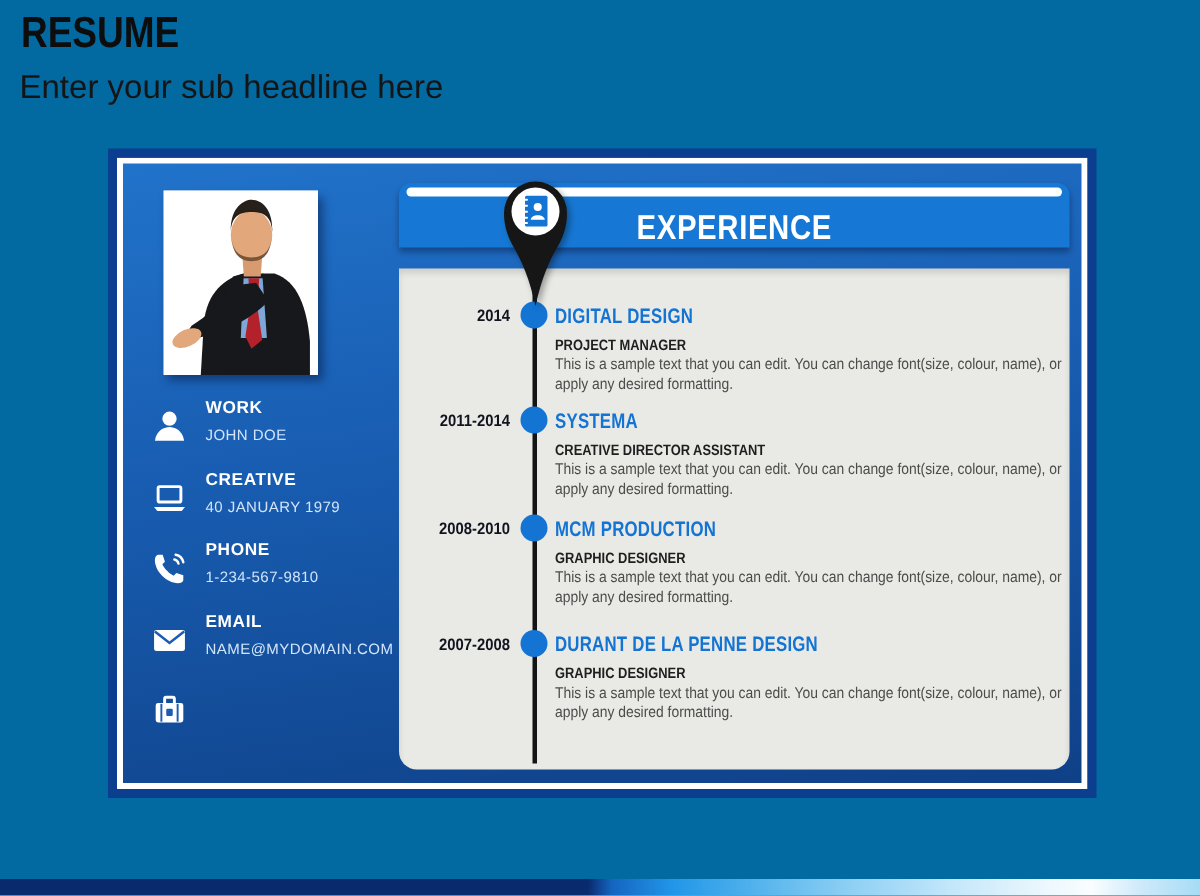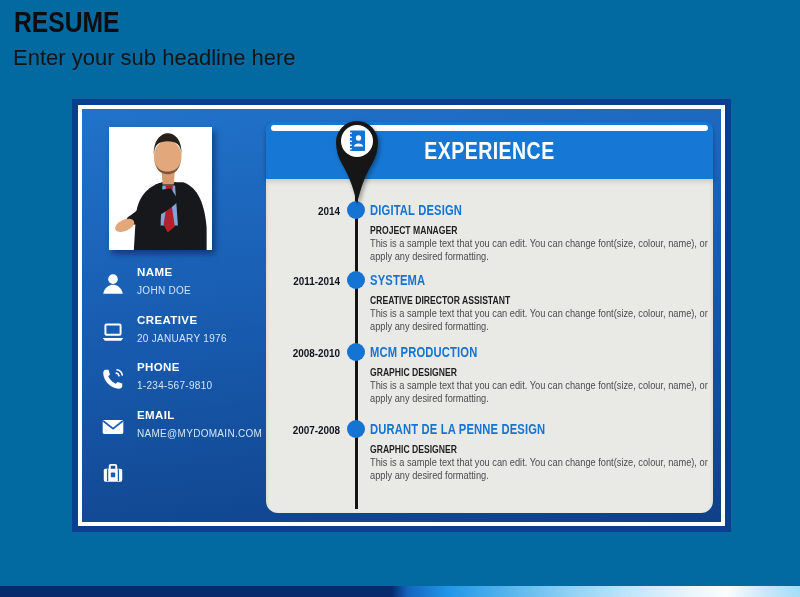--- a/index.html
+++ b/index.html
@@ -25,21 +25,21 @@
   
   .c-item{position:absolute;left:20px;width:170px;}
   .c-icon{position:absolute;left:0;top:3px;width:30px;height:30px;}
   .c-icon svg{display:block;width:26px;height:26px;margin:2px auto;}
   .c-text{margin-left:39px;}
   .c-label{font-size:11.5px;font-weight:700;color:#ffffff;letter-spacing:.4px;}
   .c-value{margin-top:7px;font-size:10px;color:#d2e5fa;letter-spacing:.3px;}
 
   
   .panel{position:absolute;left:188px;top:17px;width:447px;height:391px;}
-  .panel-header{position:relative;height:57px;background:#1678d4;border-radius:8px 8px 0 0;
+  .panel-header{position:relative;height:43px;background:#1678d4;border-radius:8px 8px 0 0;
                 box-shadow:0 3px 4px rgba(0,0,30,.35);}
   .header-stripe{position:absolute;top:3px;left:5px;right:5px;height:6px;border-radius:4px;background:#ffffff;}
   .panel-title{position:absolute;left:0;right:0;top:16px;text-align:center;font-size:23px;font-weight:700;
                color:#ffffff;letter-spacing:.5px;transform:scaleX(0.85);}
   .panel-content{position:absolute;top:57px;left:0;right:0;bottom:0;background:#e9e9e5;
                  border-radius:0 0 12px 12px;box-shadow:inset 0 3px 4px rgba(0,0,0,.12);}
   .timeline-line{position:absolute;left:89px;top:0;width:3px;height:330px;background:#141414;}
 
   .pin{position:absolute;left:68px;top:-8px;width:46px;height:92px;z-index:5;
        filter:drop-shadow(2px 2px 2px rgba(0,0,0,.35));}
@@ -100,35 +100,35 @@
     </div>
 
     <div class="c-item" style="top:161px">
       <span class="c-icon">
         <svg viewBox="0 0 24 24">
             <circle cx="12" cy="7.5" r="4.4" fill="#fff"></circle>
             <path d="M3,21 C4,14.5 9,12.6 12,12.6 C15,12.6 20,14.5 21,21 Z" fill="#fff"></path>
           </svg>
       </span>
       <div class="c-text">
-        <div class="c-label">NAME</div>
+        <div class="c-label">WORK</div>
         <div class="c-value">JOHN DOE</div>
       </div>
     </div>
 
     <div class="c-item" style="top:209px">
       <span class="c-icon">
         <svg viewBox="0 0 24 24">
             <rect x="5" y="5" width="14" height="9.5" rx="1" fill="none" stroke="#fff" stroke-width="1.8"></rect>
             <path d="M2.5,17.5 L21.5,17.5 L19.5,20 L4.5,20 Z" fill="#fff"></path>
           </svg>
       </span>
       <div class="c-text">
         <div class="c-label">CREATIVE</div>
-        <div class="c-value">20 JANUARY 1976</div>
+        <div class="c-value">40 JANUARY 1979</div>
       </div>
     </div>
 
     <div class="c-item" style="top:256px">
       <span class="c-icon">
         <svg viewBox="0 0 24 24">
             <path d="M5,3.5 C4,3.5 3,4.8 3,6.8 C3,13.8 10.2,21 17.2,21 C19.2,21 20.5,20 20.5,19 L20.5,16.2 L16.2,14.8 L14.6,16.4 C12.1,15.4 8.6,11.9 7.6,9.4 L9.2,7.8 L7.8,3.5 Z" fill="#fff"></path>
             <path d="M15,6.5 C16.5,6.8 17.2,7.5 17.5,9" fill="none" stroke="#fff" stroke-width="1.5" stroke-linecap="round"></path>
             <path d="M15.8,3.5 C18.3,4 20,5.7 20.5,8.2" fill="none" stroke="#fff" stroke-width="1.5" stroke-linecap="round"></path>
           </svg>

